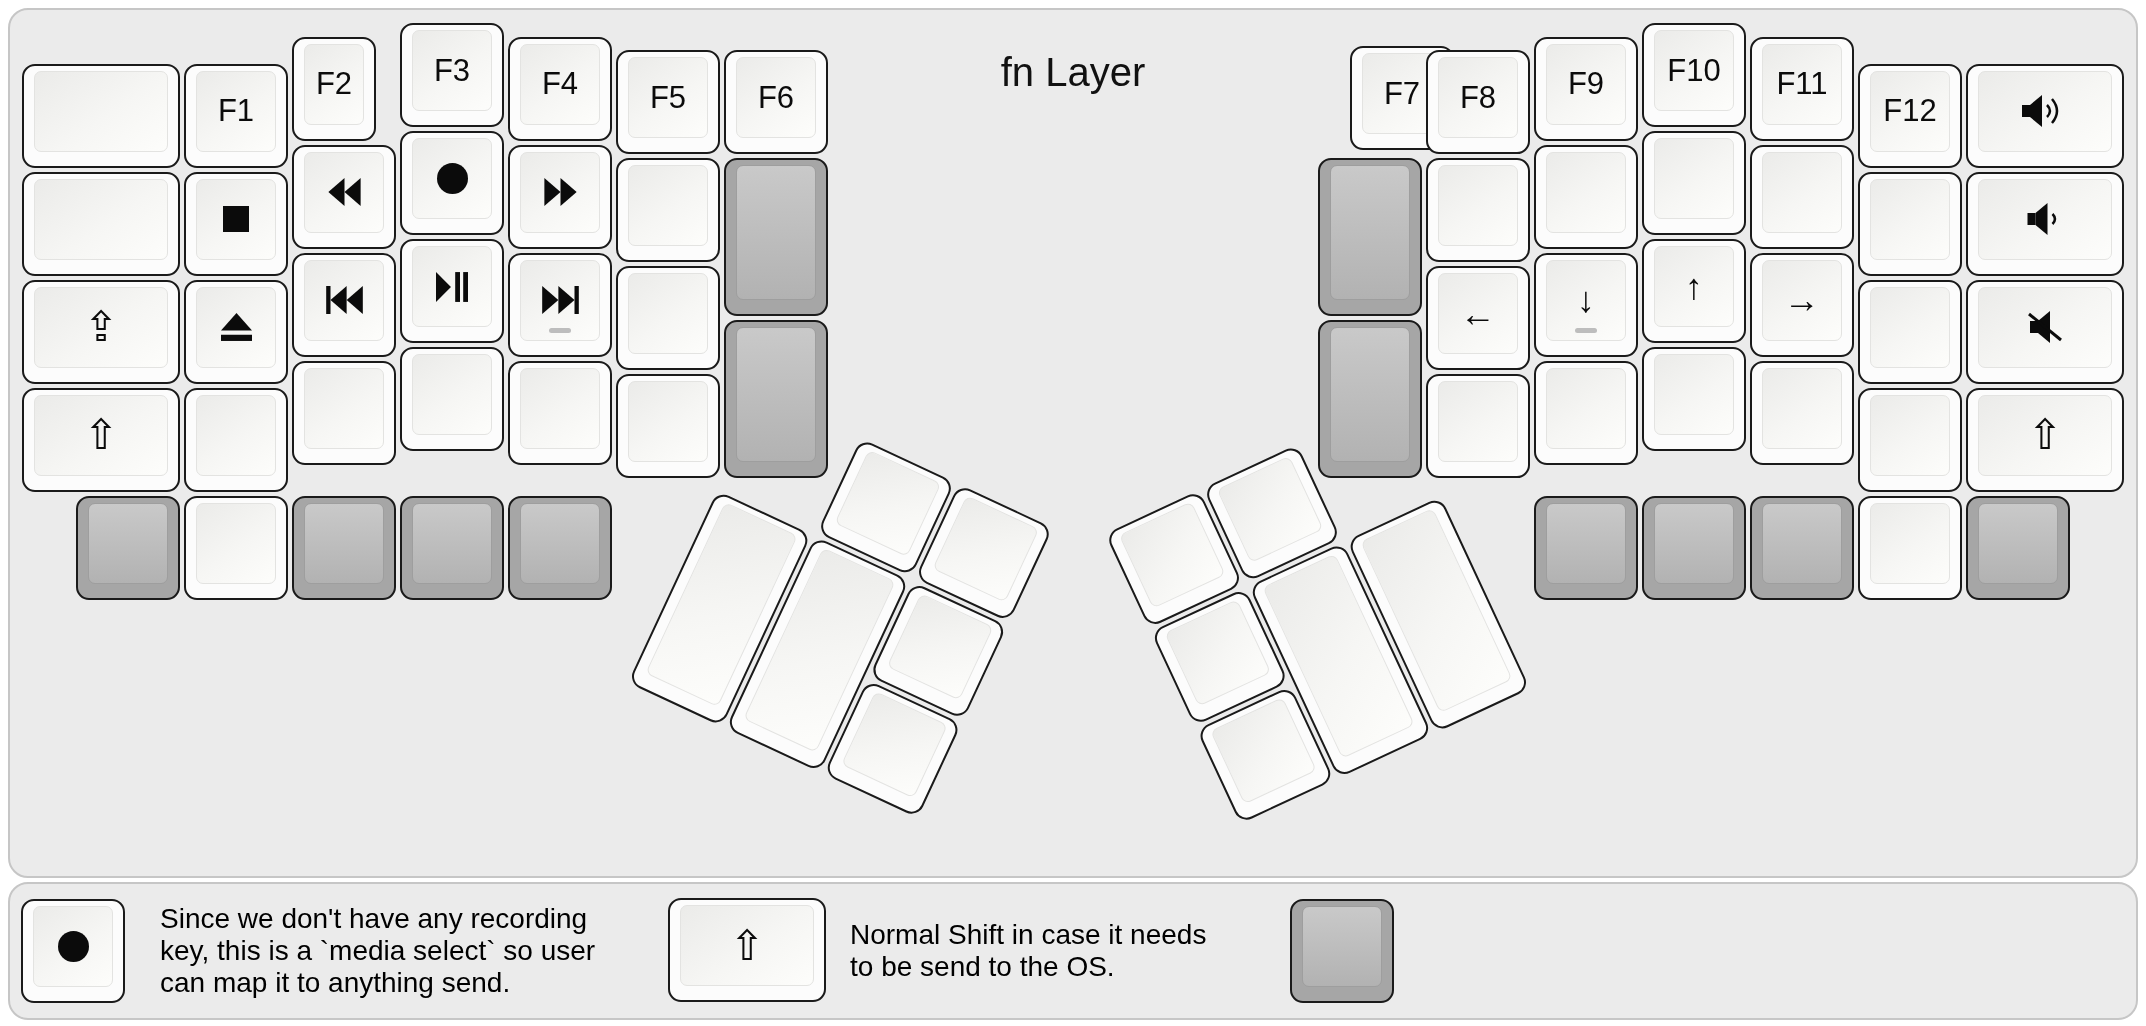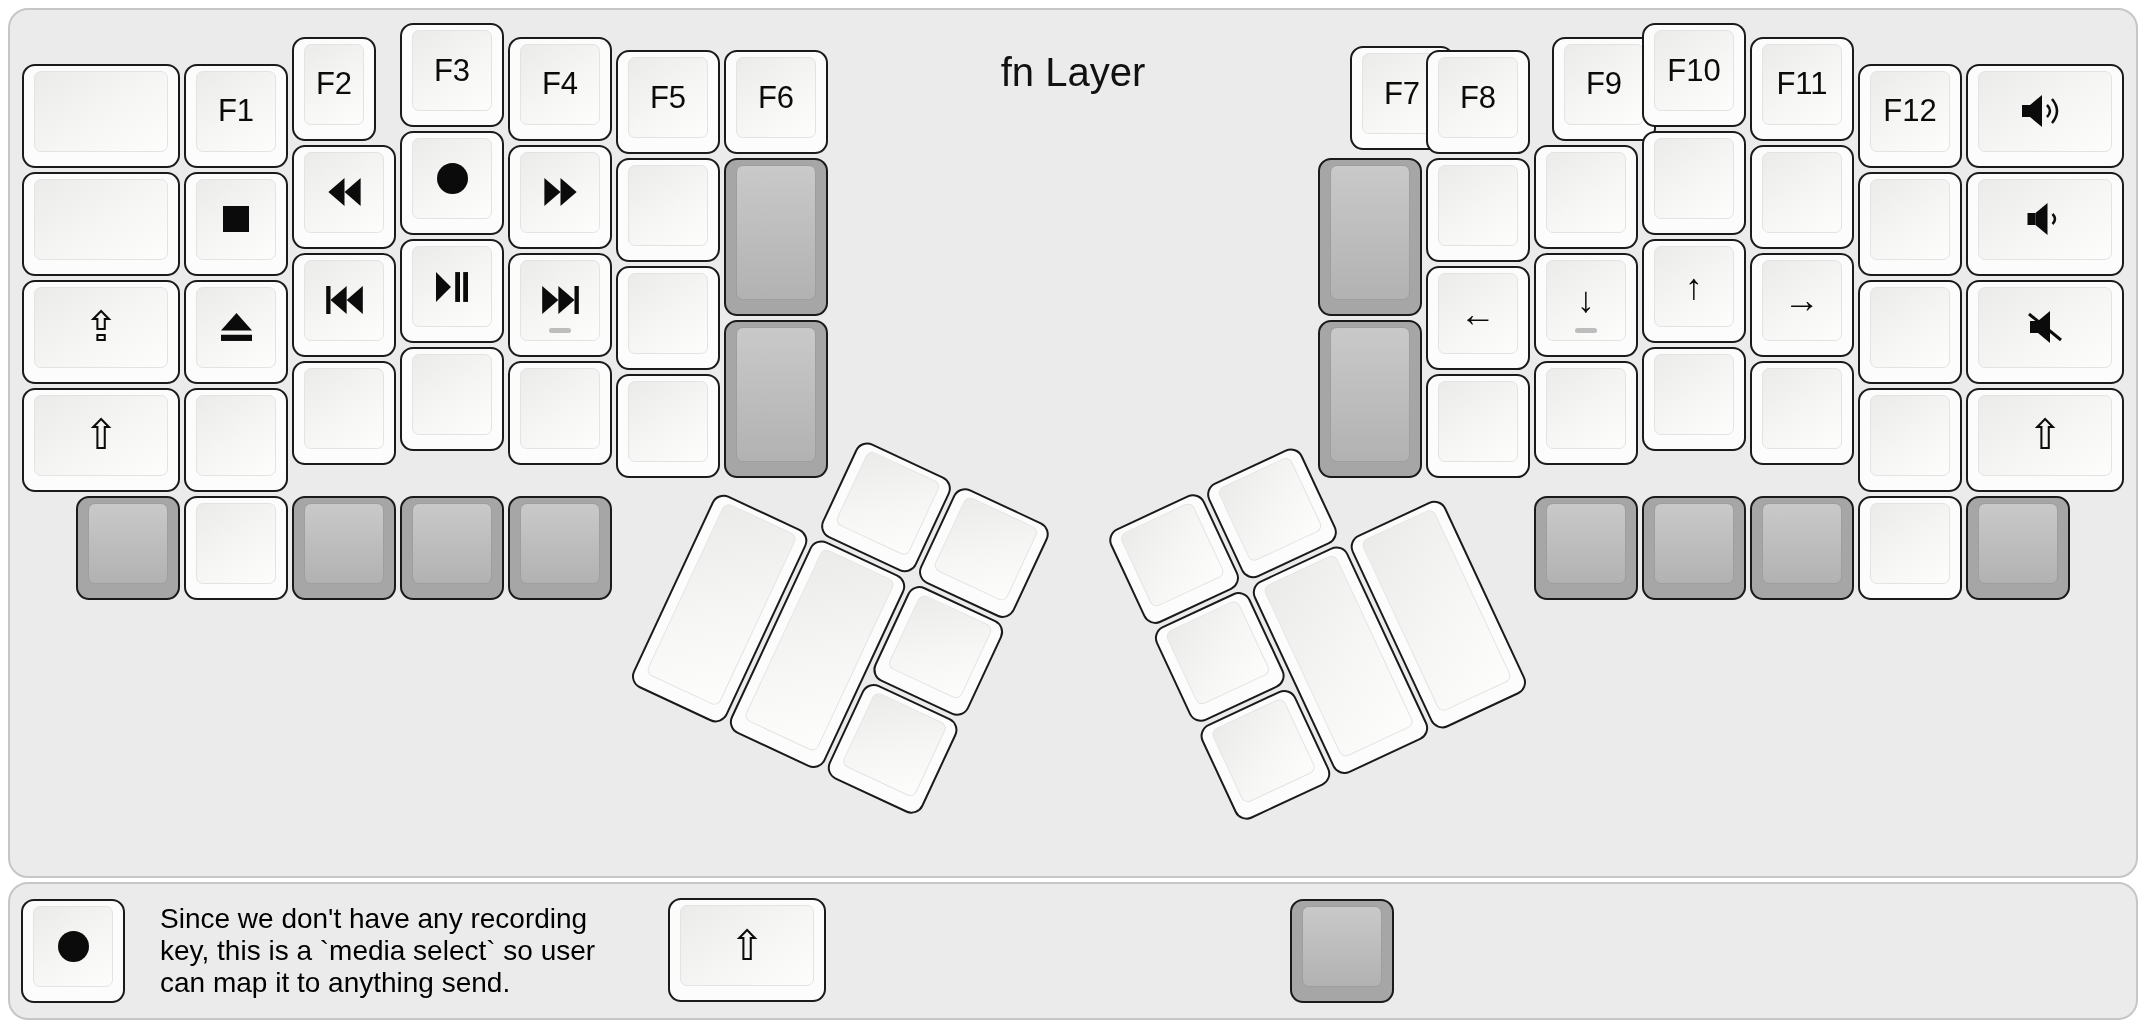--- a/index.html
+++ b/index.html
@@ -229,21 +229,21 @@
         <div class="cap"></div>
       </div>
       <div class="key" style="left: 1426px; top: 266px; width: 104px; height: 104px;">
         <div class="cap">
           <span class="glyph arrow">←</span>
         </div>
       </div>
       <div class="key" style="left: 1426px; top: 374px; width: 104px; height: 104px;">
         <div class="cap"></div>
       </div>
-      <div class="key" style="left: 1534px; top: 36.5px; width: 104px; height: 104px; margin-left: 18px;">
+      <div class="key" style="left: 1534px; top: 36.5px; width: 104px; height: 104px;">
         <div class="cap">
           <span class="glyph flabel">F9</span>
         </div>
       </div>
       <div class="key" style="left: 1534px; top: 144.5px; width: 104px; height: 104px;">
         <div class="cap"></div>
       </div>
       <div class="key" style="left: 1534px; top: 252.5px; width: 104px; height: 104px;">
         <div class="cap">
           <span class="glyph arrow">↓</span>
@@ -411,19 +411,21 @@
 key, this is a `media select` so user
 can map it to anything send.</div>
 
   <div id="legend-key-1" style="position: absolute; left: 668px; top: 898px;">
       <div class="key" style="left: 0px; top: 0px; width: 158px; height: 104px;">
         <div class="cap">
           <span class="glyph shift">⇧</span>
         </div>
       </div>
     </div>
+  <div class="legend-text" style="left:850px;top:919px;">Normal Shift in case it needs
+to be send to the OS.</div>
 
   <div id="legend-key-2" style="position: absolute; left: 1290px; top: 899px;">
       <div class="key gray" style="left: 0px; top: 0px; width: 104px; height: 104px;">
         <div class="cap"></div>
       </div>
     </div>
 </div>
 
 </body></html>

